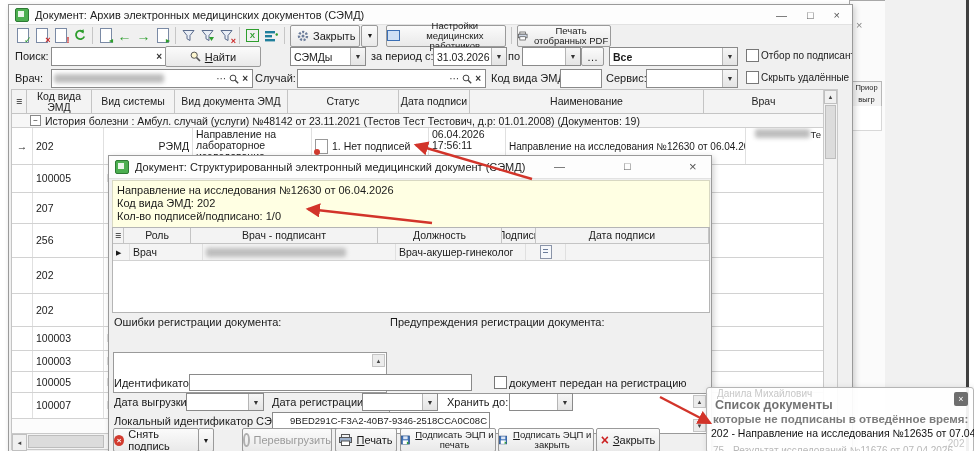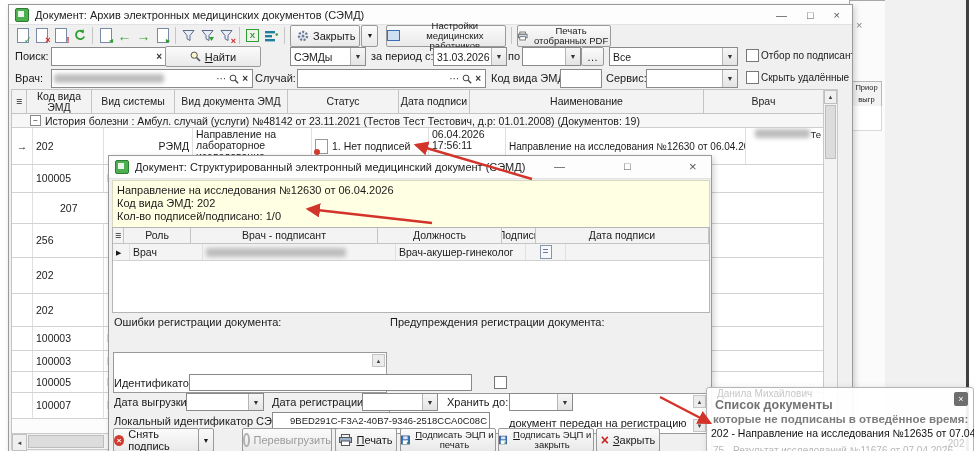--- a/index.html
+++ b/index.html
@@ -192,21 +192,21 @@
     <div class="combo a" style="left:424px;top:42px;width:72px;height:17px;">
       <span class="cv">31.03.2026</span>
         <span class="ca">▼</span>
     </div>
     <span class="lbl" style="left:499px;top:45px;">по</span>
     <div class="combo a" style="left:513px;top:42px;width:57px;height:17px;">
       <span class="cv"></span>
         <span class="ca">▼</span>
     </div>
     <span class="btn a" style="left:572px;top:42px;width:21px;height:17px;">…</span>
-    <div class="combo a" style="left:600px;top:42px;width:127px;height:17px;">
+    <div class="combo a" style="left:600px;top:42px;width:127px;height:17px;font-weight:bold;">
       <span class="cv">Все</span>
         <span class="ca">▼</span>
     </div>
     <span class="cb" style="left:737px;top:44px;"></span>
     <span class="lbl" style="left:752px;top:45px;font-size:10px;">Отбор по подписанту</span>
 
     <span class="lbl" style="left:6px;top:67px;">Врач:</span>
     <div class="inp a" style="left:42px;top:64px;width:196px;height:17px;">
       <span class="blurbar" style="width:110px;"></span>
       <span class="sfx">
@@ -285,21 +285,21 @@
       <div class="trow" style="height:27px;">
         <div class="td" style="width:14px;"></div>
         <div class="td" style="width:64px;display:flex;align-items:center;">100005</div>
         <div class="td" style="width:82px;display:flex;align-items:center;">Проч</div>
         <div class="td" style="flex:1;border-right:none;display:flex;align-items:center;">
             <span class="blurbar" style="width:70px;margin-left:640px;"></span>
           </div>
       </div>
       <div class="trow" style="height:30px;">
         <div class="td" style="width:14px;"></div>
-        <div class="td" style="width:64px;display:flex;align-items:center;margin-left:24px;">207</div>
+        <div class="td" style="width:64px;display:flex;align-items:center;">207</div>
         <div class="td" style="width:82px;display:flex;align-items:center;"></div>
         <div class="td" style="flex:1;border-right:none;display:flex;align-items:center;">
             <span class="blurbar" style="width:70px;margin-left:640px;"></span>
           </div>
       </div>
       <div class="trow" style="height:33px;">
         <div class="td" style="width:14px;"></div>
         <div class="td" style="width:64px;display:flex;align-items:center;">256</div>
         <div class="td" style="width:82px;display:flex;align-items:center;"></div>
         <div class="td" style="flex:1;border-right:none;display:flex;align-items:center;">
@@ -415,21 +415,21 @@
       <span class="up">▲</span>
       <span class="dn">▼</span>
     </div>
 
     <span class="lbl" style="left:5px;top:221px;">Идентификатор в РЭМД:</span>
     <div class="inp a" style="left:80px;top:218px;width:277px;height:15px;">
         <span></span>
       </div>
 
     <span class="cb" style="left:385px;top:220px;"></span>
-    <span class="lbl" style="left:400px;top:221px;margin-top:40px;">документ передан на регистрацию</span>
+    <span class="lbl" style="left:400px;top:221px;">документ передан на регистрацию</span>
 
     <span class="lbl" style="left:5px;top:240px;">Дата выгрузки:</span>
     <div class="combo a" style="left:77px;top:237px;width:76px;height:16px;">
         <span class="cv"></span>
         <span class="ca">▼</span>
       </div>
     <span class="lbl" style="left:163px;top:240px;">Дата регистрации:</span>
     <div class="combo a" style="left:253px;top:237px;width:74px;height:16px;">
         <span class="cv"></span>
         <span class="ca">▼</span>

